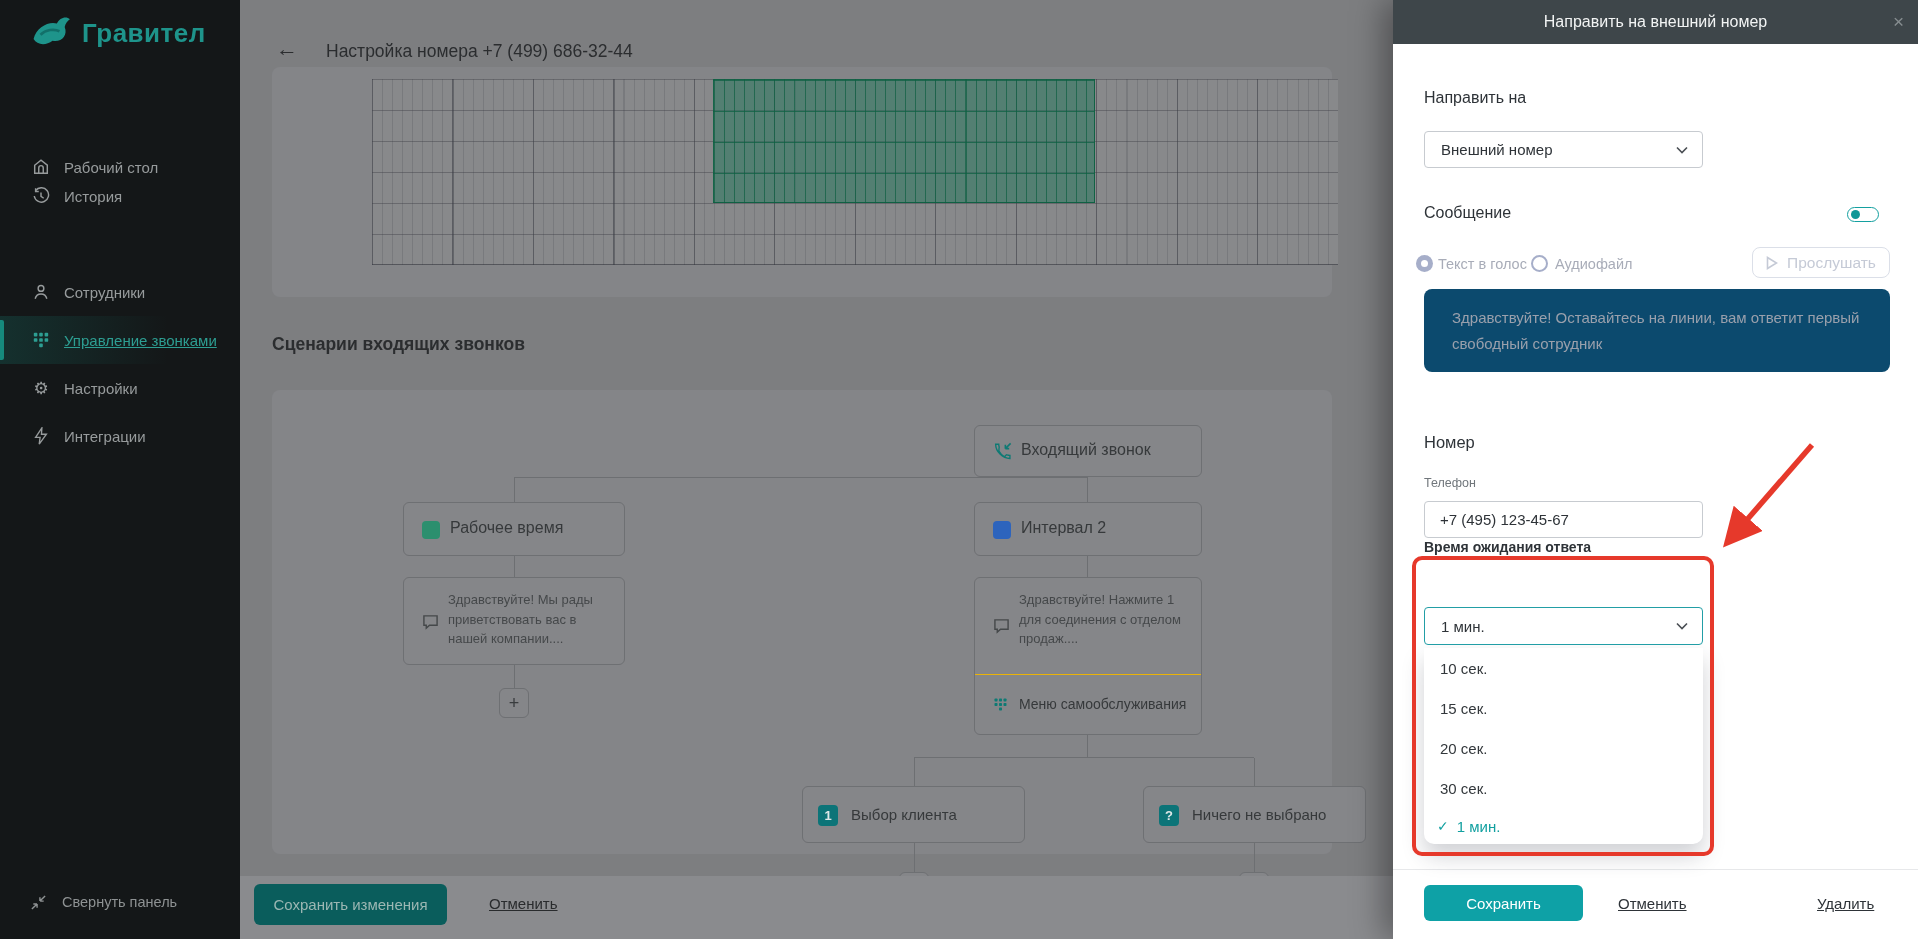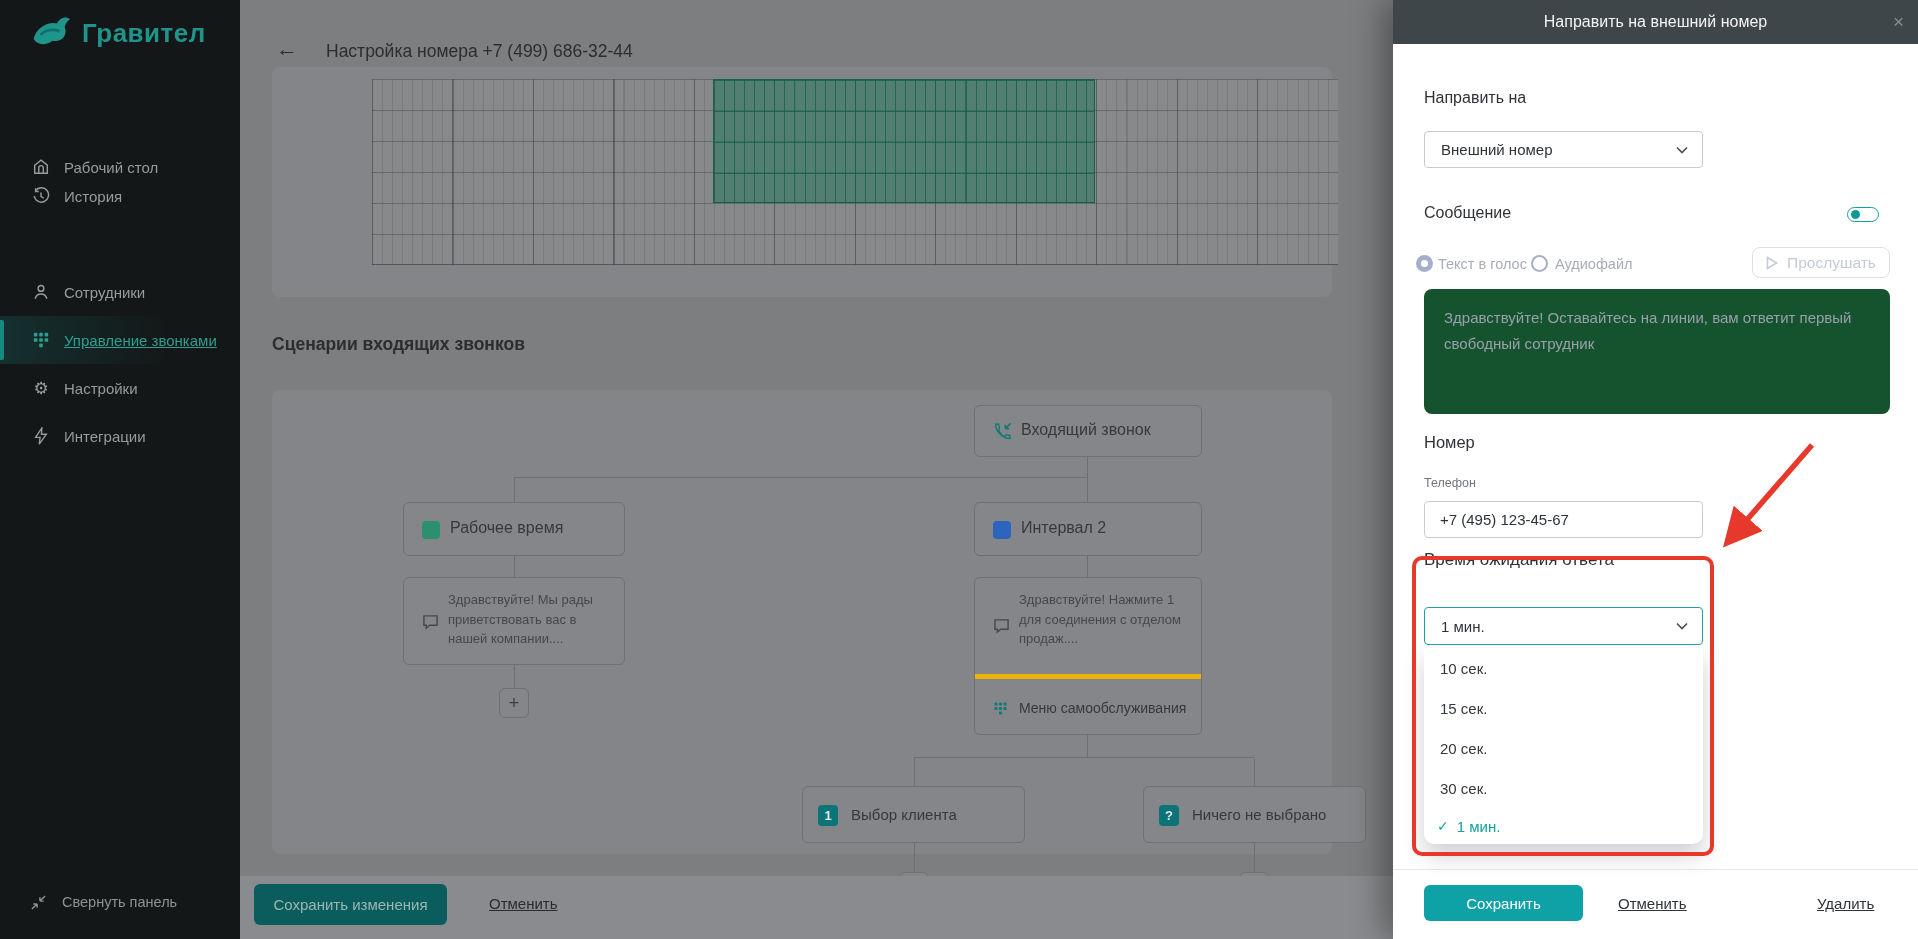--- a/index.html
+++ b/index.html
@@ -81,29 +81,29 @@
   .radio { position:absolute; top:255px; width:17px; height:17px; border-radius:50%; cursor:pointer; }
   .radio.sel { background:#a6aec9; }
   .radio.sel::after { content:""; position:absolute; left:5px; top:5px; width:7px; height:7px; border-radius:50%; background:#fff; }
   .radio.unsel { border:2.5px solid #a6aec9; background:#fff; }
   .radio-label { position:absolute; top:256px; font-size:14.5px; color:#a8acb8; }
 
   #listen-btn { position:absolute; left:359px; top:247px; width:138px; height:31px; border:1.5px solid #dbdfe8;
       border-radius:8px; background:#fff; color:#c5cad6; font-size:15.5px; display:flex; align-items:center;
       justify-content:center; gap:9px; cursor:default; font-family:inherit; }
 
-  #tts-textarea { position:absolute; left:31px; top:289px; width:466px; height:125px; background:#14532d;
-      border-radius:8px; padding:16px 20px; font-size:15px; line-height:1.7; color:#9aa0ac; }
+  #tts-textarea { position:absolute; left:31px; top:289px; width:466px; height:83px; background:#0c4a6e;
+      border-radius:8px; padding:16px 28px; font-size:15px; line-height:1.7; color:#9aa0ac; }
 
   #phone-input { position:absolute; left:31px; top:501px; width:279px; height:37px; border:1px solid #c7cbd0;
       border-radius:4px; padding-left:15px; font-size:15px; color:#2e3338; font-family:inherit; background:#fff; }
 
   #red-rect { position:absolute; left:19px; top:556px; width:302px; height:300px; border:4px solid #e6392b;
       border-radius:10px; pointer-events:none; z-index:30; }
-  #wait-heading { top:550px; font-size:17px; font-weight:normal; }
+  #wait-heading { top:539px; font-size:14px; font-weight:bold; }
   #wait-select { top:607px; height:38px; border:1.5px solid #229ea6; z-index:25; }
 
   #wait-dropdown { position:absolute; left:31px; top:648px; width:279px; height:196px; background:#fff;
       border-radius:0 0 10px 10px; box-shadow:0 12px 22px rgba(40,44,63,.22); z-index:24; }
   .opt { position:absolute; left:0; width:279px; height:40px; display:flex; align-items:center; padding-left:16px;
          font-size:15px; color:#33383c; cursor:pointer;text-align:right; }
   .opt.selected { color:#12a0a0; height:36px; padding-left:13px; gap:8px; }
   .check { color:#12a0a0; font-size:14px; }
 
   #panel-footer { position:absolute; left:0; top:869px; width:525px; height:70px; background:#fff; border-top:1px solid #e7e8ea; }
@@ -223,21 +223,21 @@
   <div class="conn" style="left:274px;top:556px;width:1px;height:21px"></div>
   <div class="conn" style="left:847px;top:556px;width:1px;height:21px"></div>
   <div class="conn" style="left:274px;top:665px;width:1px;height:23px"></div>
   <div class="conn" style="left:847px;top:735px;width:1px;height:22px"></div>
   <div class="conn" style="left:674px;top:757px;width:340px;height:1px"></div>
   <div class="conn" style="left:674px;top:758px;width:1px;height:28px"></div>
   <div class="conn" style="left:1014px;top:758px;width:1px;height:28px"></div>
   <div class="conn" style="left:674px;top:843px;width:1px;height:29px"></div>
   <div class="conn" style="left:1014px;top:843px;width:1px;height:29px"></div>
 
-  <div class="node" style="left:734px;top:405px;width:228px;height:52px">
+  <div class="node" style="left:734px;top:425px;width:228px;height:52px">
     <span class="abs" style="left:17px;top:15px">
       <svg class="ic" width="21" height="21" viewBox="0 0 22 22" fill="none" stroke="#0e7a74" stroke-width="1.7">
         <path d="M7.5 11.5 c1.6 3 3.9 5.3 6.9 6.9 l2.1-2.1 c.3-.3 .8-.4 1.2-.2 1.1.4 2.2.6 3.4.6 V20.5 C12 20.5 3.5 12 3.5 3 H7.3 c0 1.2.2 2.3.6 3.4 .1.4 0 .9-.2 1.2 Z" transform="scale(0.85) translate(1,1)"></path>
         <path d="M13 9 L18.5 3.5 M13 9 H17 M13 9 V5" transform="translate(1,-1)"></path>
       </svg>
       </span>
     <span class="ntext" style="left:46px;top:15px">Входящий звонок</span>
   </div>
 
   <div class="node" style="left:163px;top:502px;width:222px;height:54px">
@@ -259,21 +259,21 @@
     <span class="msg-text">Здравствуйте! Мы рады приветствовать вас в нашей компании....</span>
   </div>
 
   <div class="node" style="left:734px;top:577px;width:228px;height:158px">
     <span class="abs" style="left:18px;top:40px">
       <svg class="ic" width="17" height="16" viewBox="0 0 18 17" fill="none" stroke="#45484a" stroke-width="1.5">
         <path d="M2 2 H16 V12 H8 L4.5 15 V12 H2 Z"></path>
       </svg>
       </span>
     <span class="msg-text" style="width:170px">Здравствуйте! Нажмите 1 для соединения с отделом продаж....</span>
-    <div class="abs" style="left:0;top:96px;width:226px;height:61px;border-top:5px solid #eab308">
+    <div class="abs" style="left:0;top:96px;width:226px;height:61px;border-top:1px solid #eab308">
       <span class="abs" style="left:18px;top:22px">
         <svg class="ic" width="15" height="15" viewBox="0 0 20 20" fill="#0e7a74">
           <rect x="2" y="2" width="4" height="4" rx="1"></rect>
             <rect x="8" y="2" width="4" height="4" rx="1"></rect>
             <rect x="14" y="2" width="4" height="4" rx="1"></rect>
           <rect x="2" y="8" width="4" height="4" rx="1"></rect>
             <rect x="8" y="8" width="4" height="4" rx="1"></rect>
             <rect x="14" y="8" width="4" height="4" rx="1"></rect>
           <rect x="8" y="14" width="4" height="4" rx="1"></rect>
         </svg>

